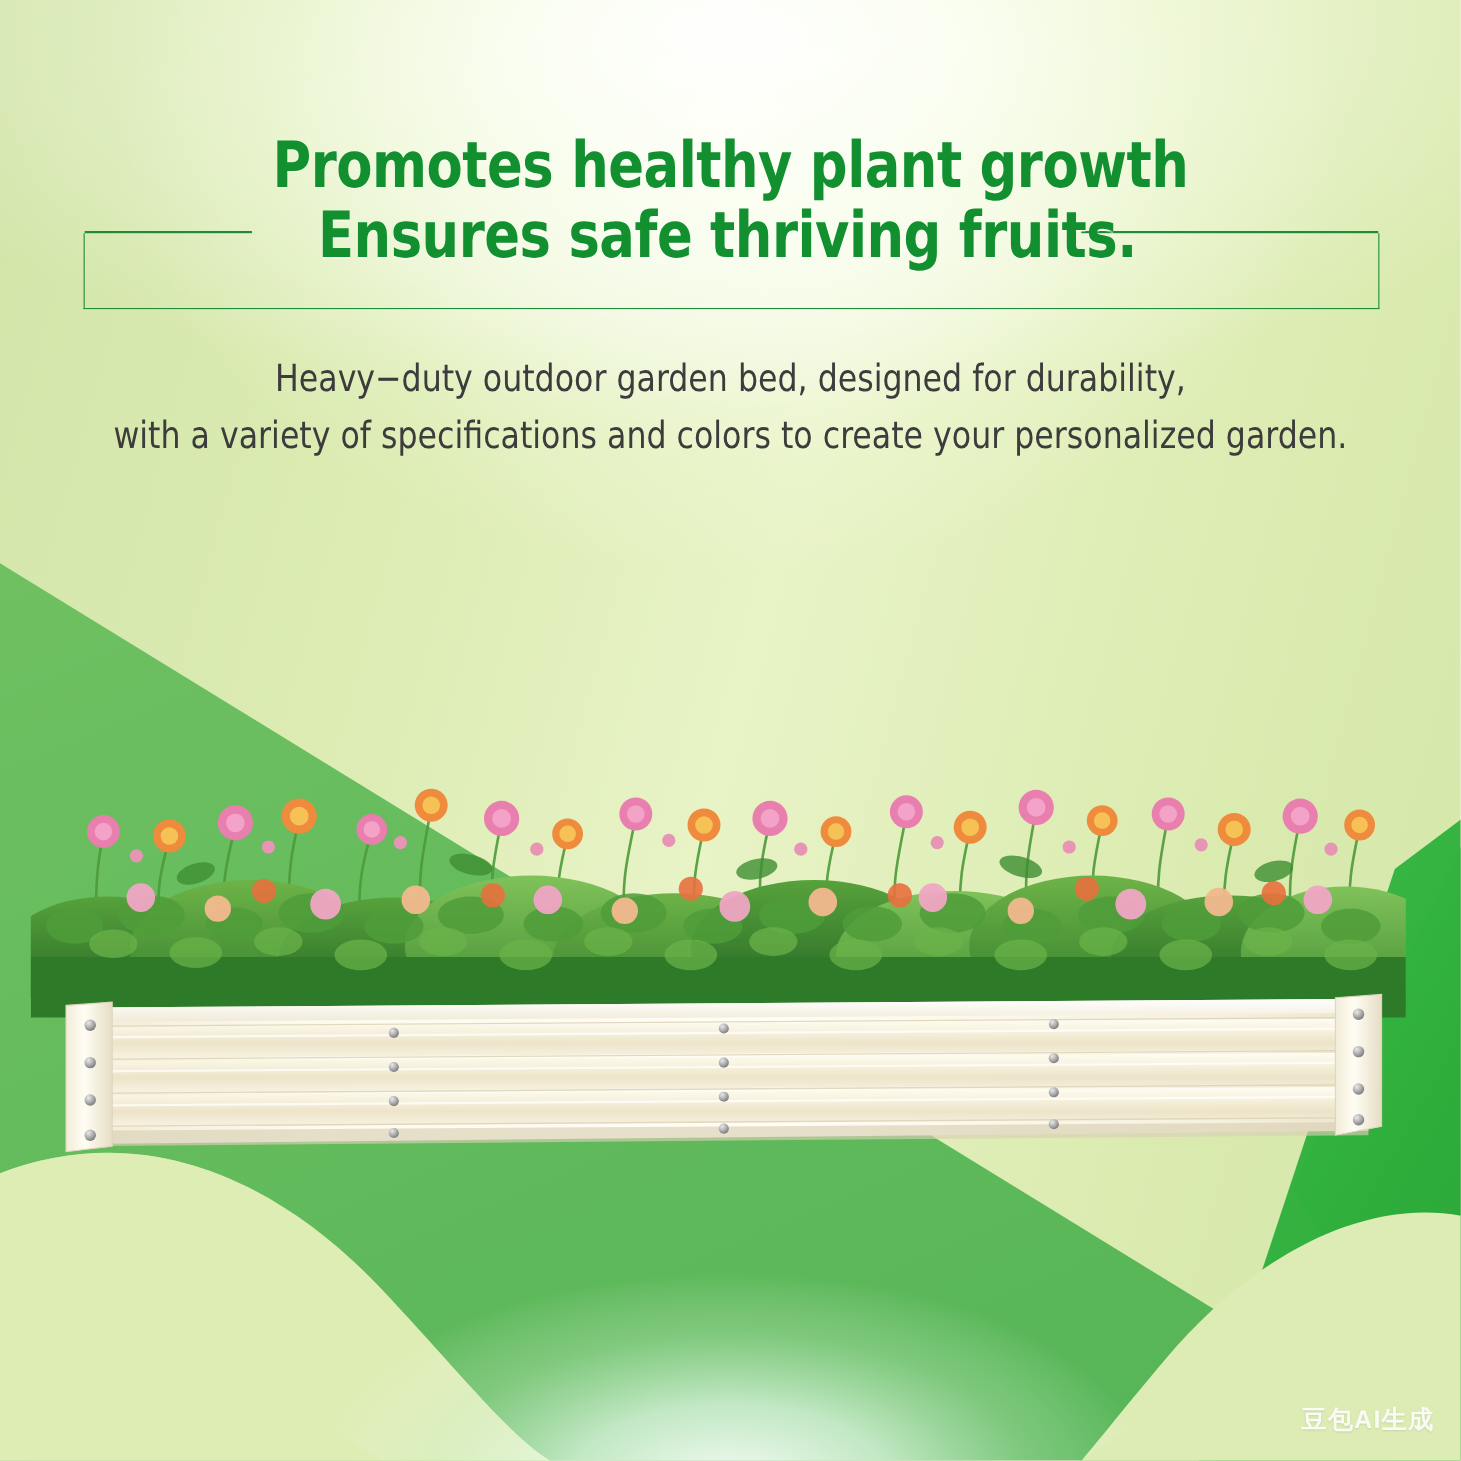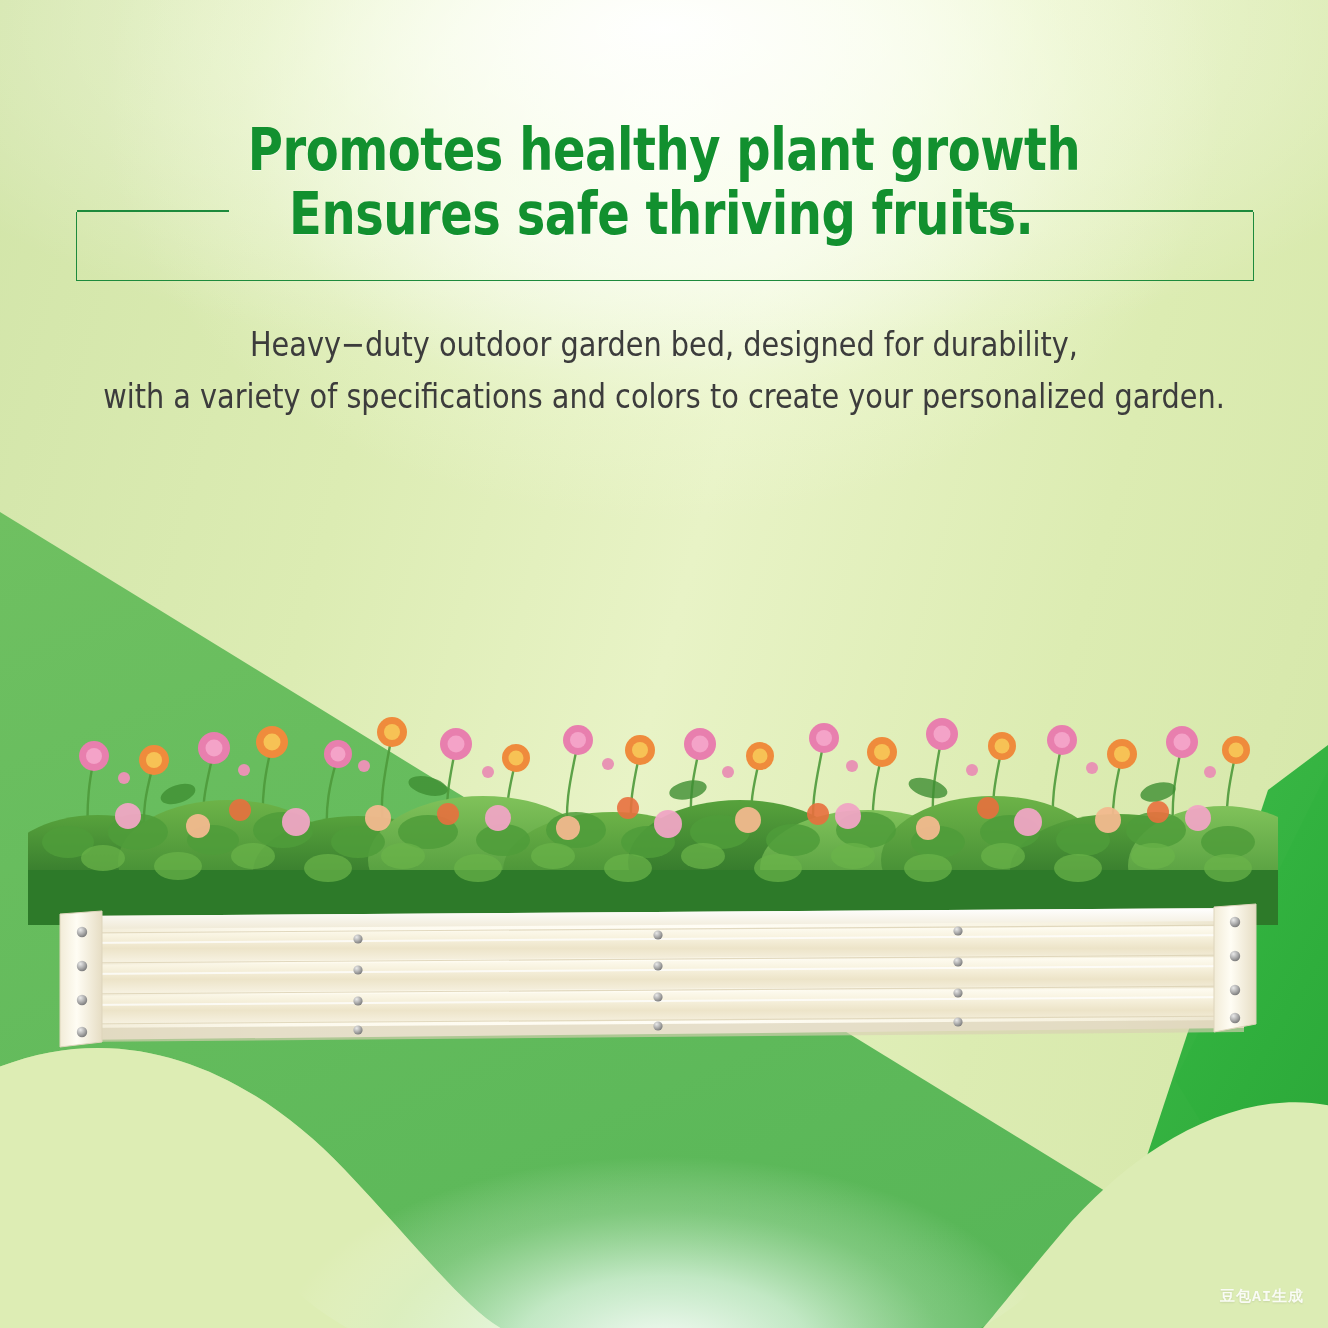--- a/index.html
+++ b/index.html
@@ -65,22 +65,22 @@
   .plants{position:absolute;left:28px;top:0;width:1250px;height:235px;}
   .plants svg{display:block;width:100%;height:100%;}
 
   .bed{position:absolute;left:58px;top:212px;width:1200px;height:148px;}
   .bed svg{display:block;width:100%;height:100%;}
 
   
   .watermark{
     position:absolute;right:24px;bottom:22px;
     color:rgba(255,255,255,0.88);
-    font-size:15px;font-weight:bold;letter-spacing:1px;
-    font-family:Liberation Mono, monospace;
+    font-size:23px;font-weight:bold;letter-spacing:1px;
+    font-family:Liberation Sans, sans-serif;
     text-shadow:0 1px 2px rgba(0,0,0,0.10);
     z-index:9;
   }
 </style>
 </head>
 <body>
 
 <div id="poster">
 
   <div class="bg-layer">

